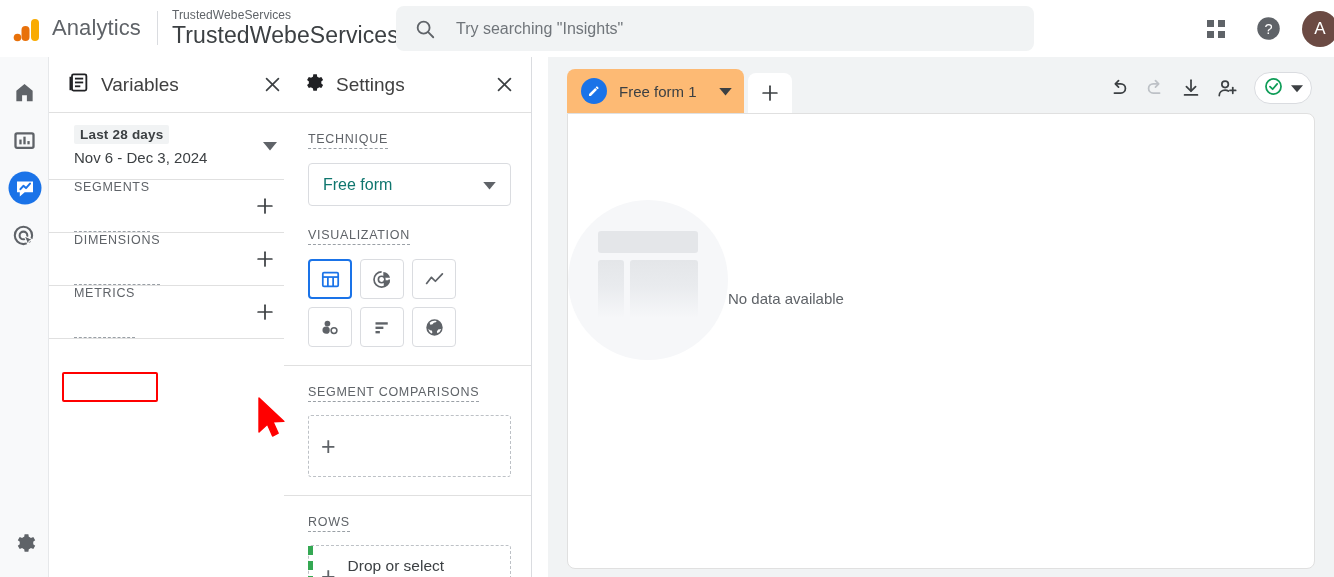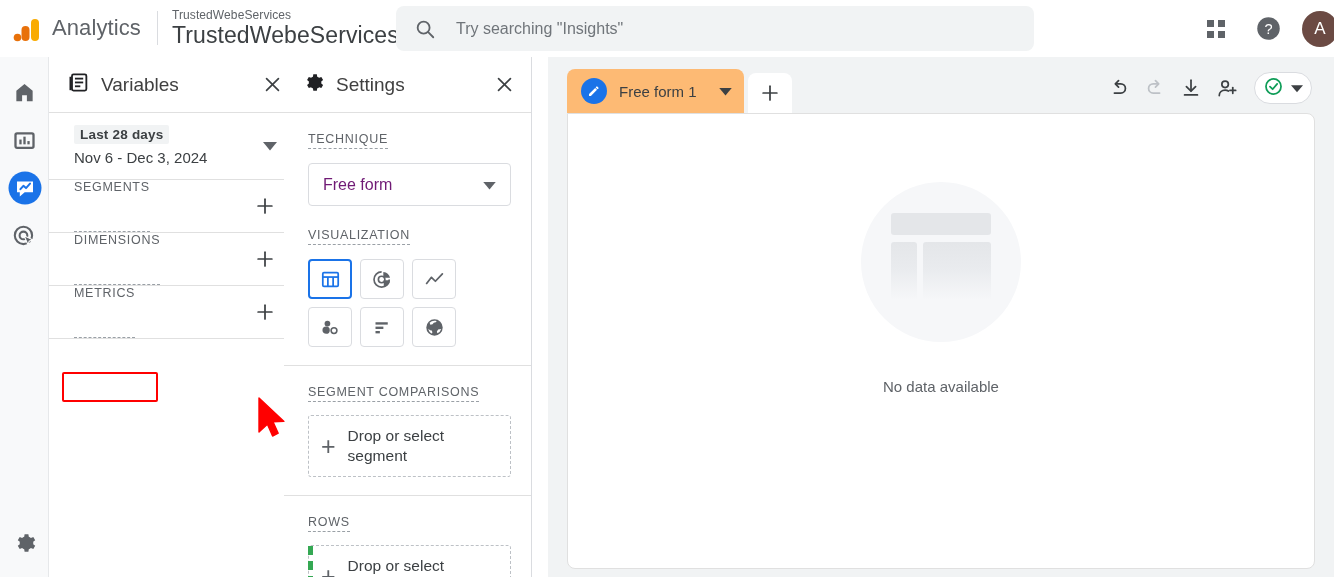--- a/index.html
+++ b/index.html
@@ -112,21 +112,21 @@
   .set-block { padding:16px 20px 18px 24px; border-bottom:1px solid #e0e0e0; }
   .set-block.nb { border-bottom:none; }
   .set-caps {
     font-size:12.5px; color:#5f6368; letter-spacing:.7px;
     border-bottom:1px dashed #9aa0a6; display:inline-block; padding-bottom:2px;
   }
   .select-box {
     margin-top:14px; height:43px; border:1px solid #dadce0; border-radius:4px;
     display:flex; align-items:center; padding:0 12px 0 14px; cursor:pointer; position:relative;
   }
-  .select-box span { font-size:16px; color:#701a75; }
+  .select-box span { font-size:16px; color:#0f766e; }
   .select-caret { position:absolute; right:14px; top:50%; transform:translateY(-50%); }
   .viz-grid { margin-top:14px; display:grid; grid-template-columns:repeat(3,44px); grid-gap:8px 8px; }
   .viz-btn {
     width:44px; height:40px; border:1px solid #dadce0; border-radius:4px;
     display:flex; align-items:center; justify-content:center; cursor:pointer; background:#fff;
   }
   .viz-btn.active { border:2px solid #1a73e8; }
   .dropzone {
     margin-top:13px; border:1px dashed #bdc1c6; border-radius:3px; min-height:62px;
     display:flex; align-items:center; padding:8px 10px 8px 12px; cursor:pointer; position:relative;
@@ -161,22 +161,22 @@
   .tb-icon { width:34px; height:34px; display:flex; align-items:center; justify-content:center; cursor:pointer; margin-left:2px; }
   .share-pill {
     margin-left:10px; height:32px; border:1px solid #dadce0; border-radius:16px; background:#fff;
     display:flex; align-items:center; padding:0 7px 0 8px; cursor:pointer;
   }
   .card {
     position:absolute; left:19px; top:56px; right:19px; bottom:8px;
     background:#fff; border:1px solid #e0e0e0; border-radius:0 8px 8px 8px;
   }
   .empty-wrap {
-    position:absolute; left:0; right:0; top:68px; display:flex;
-    flex-direction:column; align-items:center;
+    position:absolute; left:0; right:0; top:86px; display:flex;
+    align-items:center;
   }
   .empty-circle {
     width:160px; height:160px; border-radius:50%; background:#f6f7f9;
     position:relative; overflow:hidden;
   }
   .ec-bar { position:absolute; background:#e4e6e9; border-radius:3px; }
   .ec-top { left:30px; top:31px; width:100px; height:22px; }
   .ec-l { left:30px; top:60px; width:26px; height:58px;
     background:linear-gradient(to bottom,#e4e6e9 0%,#e9ebee 45%,#f6f7f9 100%); }
   .ec-r { left:62px; top:60px; width:68px; height:58px;
@@ -417,21 +417,20 @@
             <path d="M12 2.6A9.4 9.4 0 1 0 21.4 12 9.4 9.4 0 0 0 12 2.6zm-.8 16.8a7.6 7.6 0 0 1-6.3-6.1l2 1.8 2 .4.7 1.9-.6 1.4zM6.4 6.7A7.6 7.6 0 0 1 12 4.4c.9 0 1.7.1 2.5.4l-1.1 1.3-2.2.6-1.4 1.6-2.5.6zm8.9 11.8-.6-2 1.5-2.3 3.5-.5a7.6 7.6 0 0 1-4.4 4.8z"></path>
           </svg>
         </div>
       </div>
     </div>
 
     <div class="set-block">
       <div class="set-caps">SEGMENT COMPARISONS</div>
       <div class="dropzone">
         <span class="dz-plus">+</span>
-        <span class="dz-text">Drop or select segment</span>
       </div>
     </div>
 
     <div class="set-block nb">
       <div class="set-caps">ROWS</div>
       <div class="dropzone">
         <span class="dz-green-strip"></span>
         <span class="dz-plus">+</span>
         <span class="dz-text">Drop or select dimension</span>
       </div>

